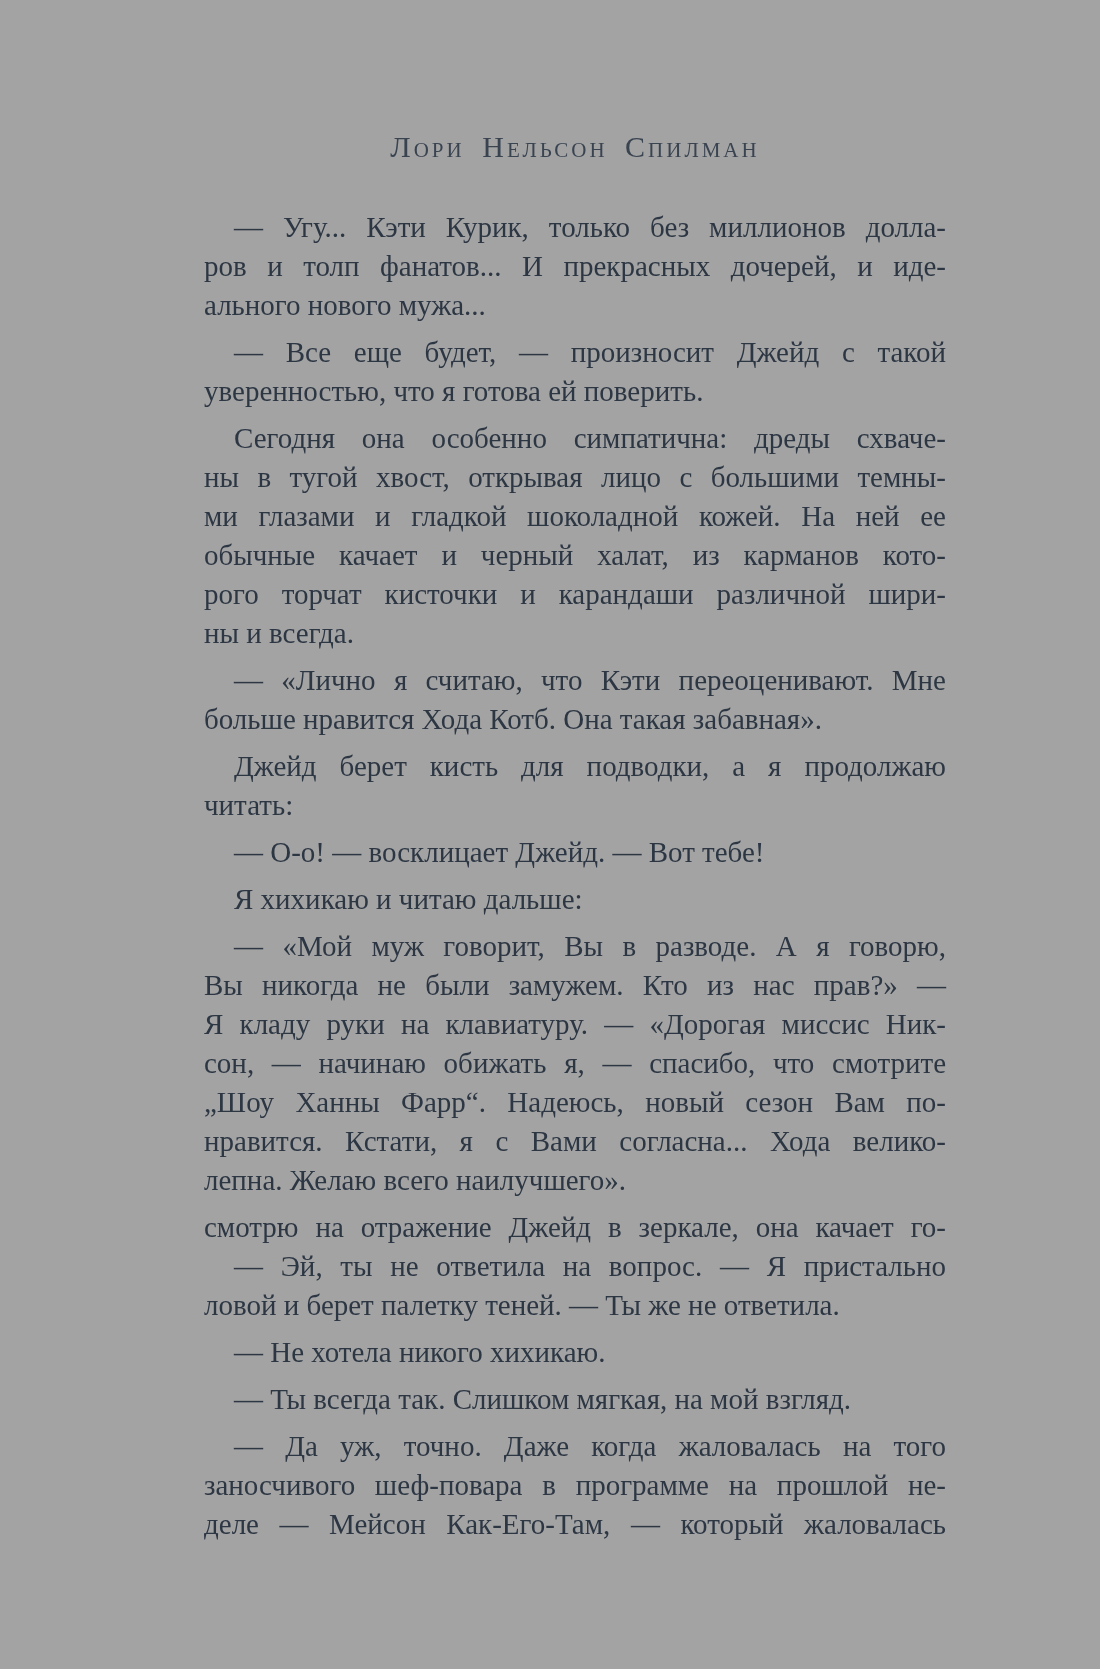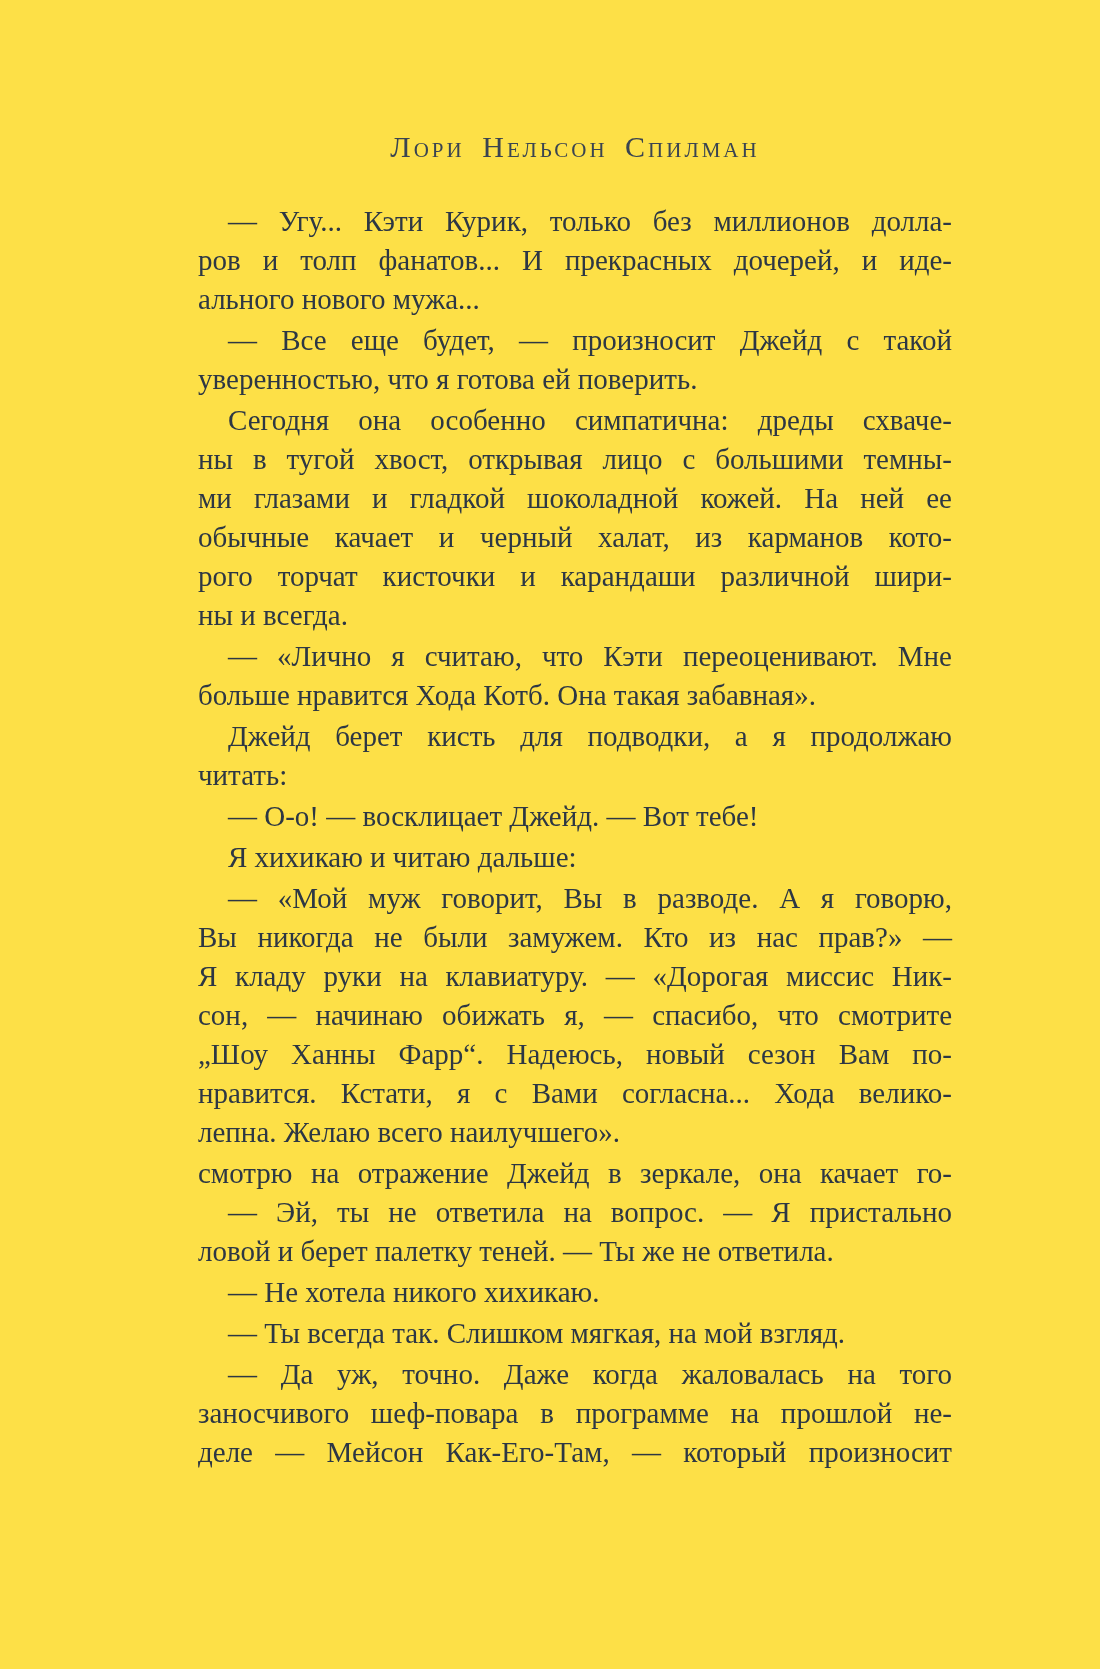--- a/index.html
+++ b/index.html
@@ -4,21 +4,21 @@
 <style>
   html, body {
     margin: 0;
     padding: 0;
     background: #ffffff;
   }
   .page {
     position: relative;
     width: 1100px;
     height: 1669px;
-    background: #fde047;
+    background: #a3a3a3;
     font-family: "Liberation Serif", "DejaVu Serif", serif;
     overflow: hidden;
   }
   .running-header {
     position: absolute;
     top: 130px;
     left: 196px;
     width: 758px;
     text-align: center;
     font-size: 30px;
@@ -31,21 +31,21 @@
   .text-block {
     position: absolute;
     top: 200px;
     left: 196px;
     width: 758px;
     font-size: 29px;
     line-height: 39px;
     color: #2d3744;
   }
   .paragraph {
-    margin: 2px;
+    margin: 8px;
     padding: 0;
   }
   .line {
     text-align: justify;
     text-align-last: justify;
     white-space: normal;
   }
   .line.indent {
     text-indent: 30px;
   }
@@ -118,17 +118,17 @@
       </div>
       <div class="paragraph">
         <div class="line indent endline">— Не хотела никого хихикаю.</div>
       </div>
       <div class="paragraph">
         <div class="line indent endline">— Ты всегда так. Слишком мягкая, на мой взгляд.</div>
       </div>
       <div class="paragraph">
         <div class="line indent">— Да уж, точно. Даже когда жаловалась на того</div>
         <div class="line">заносчивого шеф-повара в программе на прошлой не-</div>
-        <div class="line">деле — Мейсон Как-Его-Там, — который произносит</div>
+        <div class="line">деле — Мейсон Как-Его-Там, — который жаловалась</div>
       </div>
     </div>
 
 </div>
 
 </body></html>

